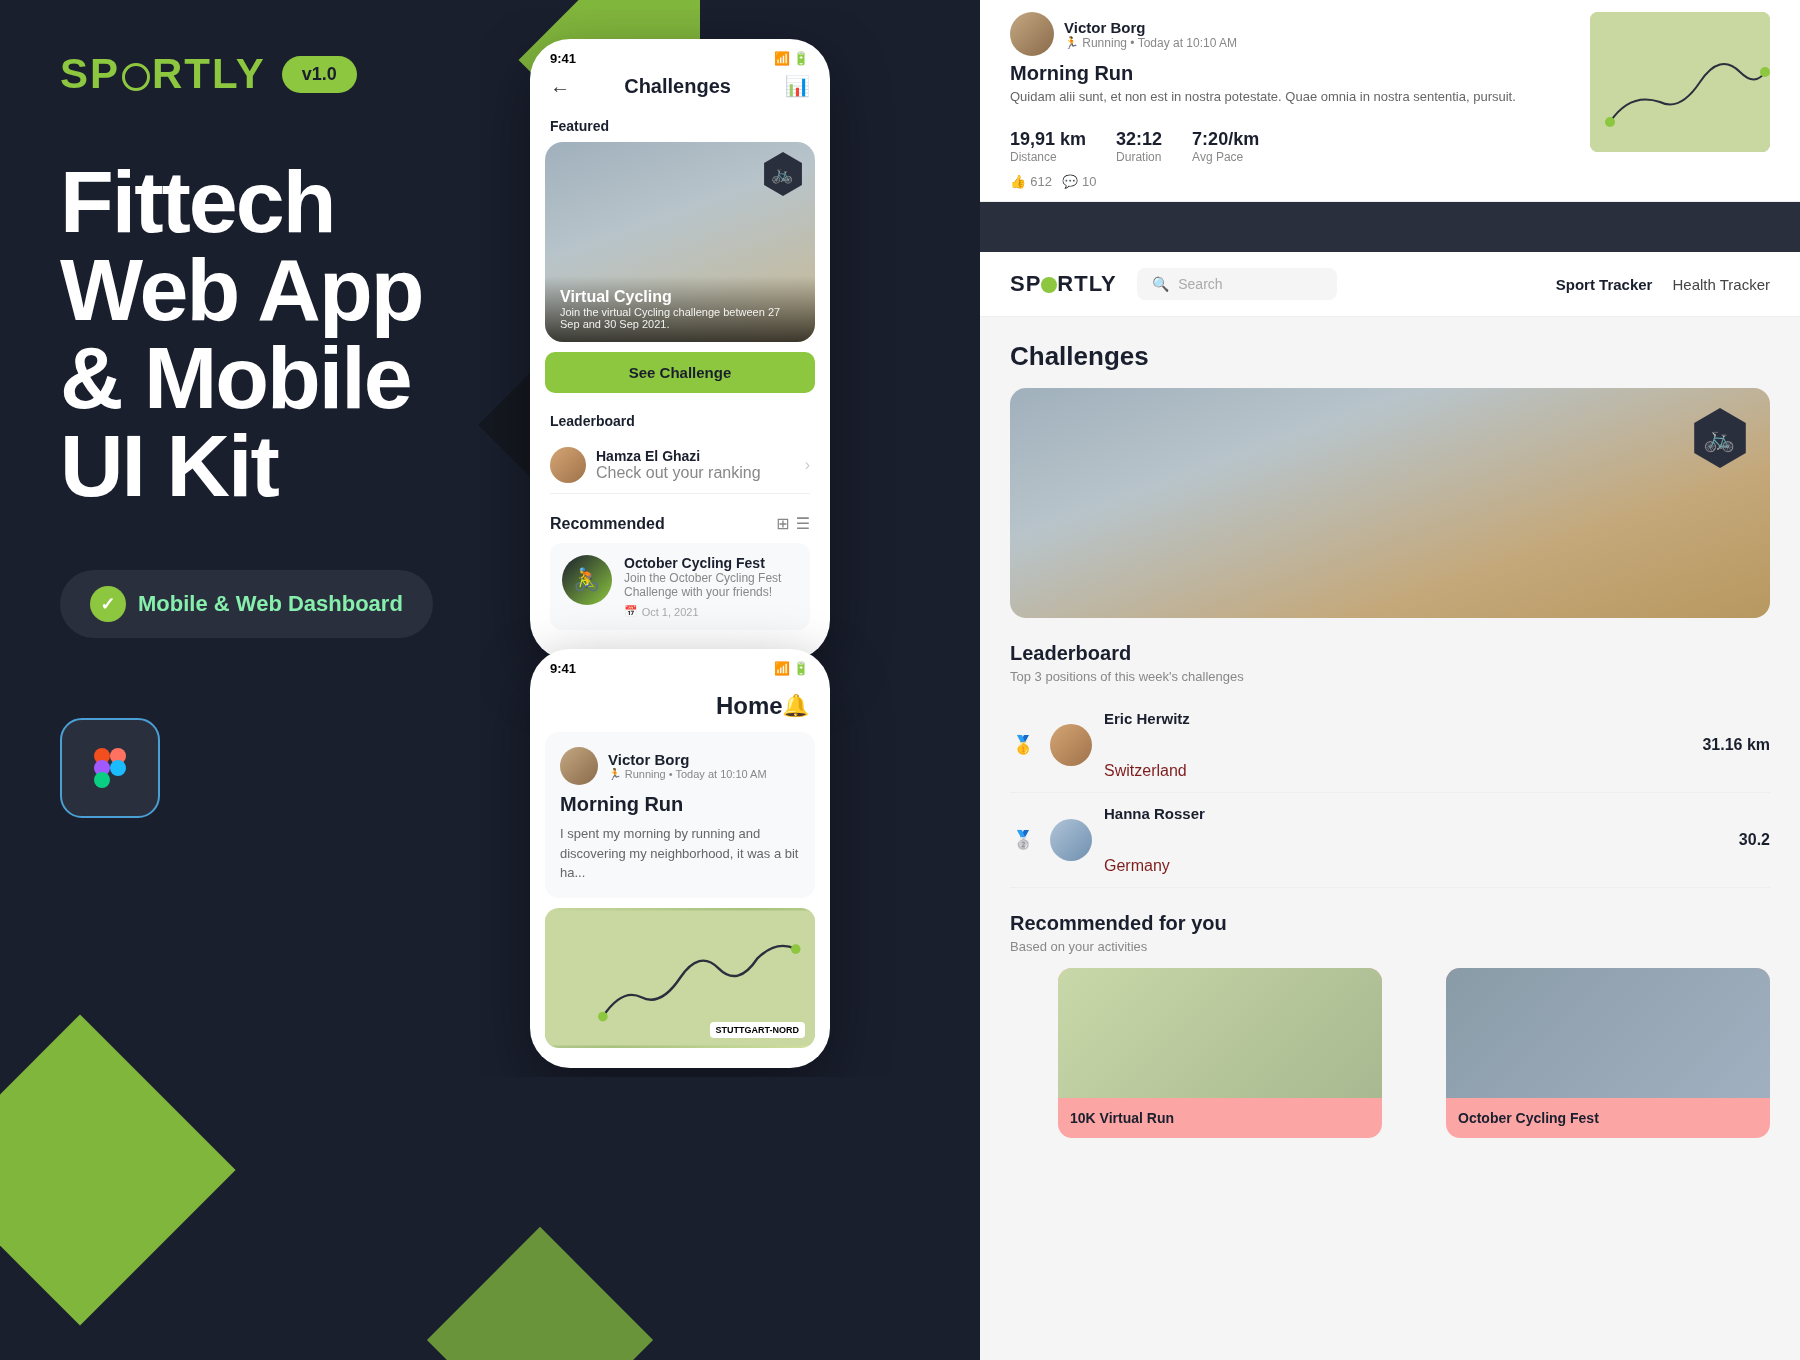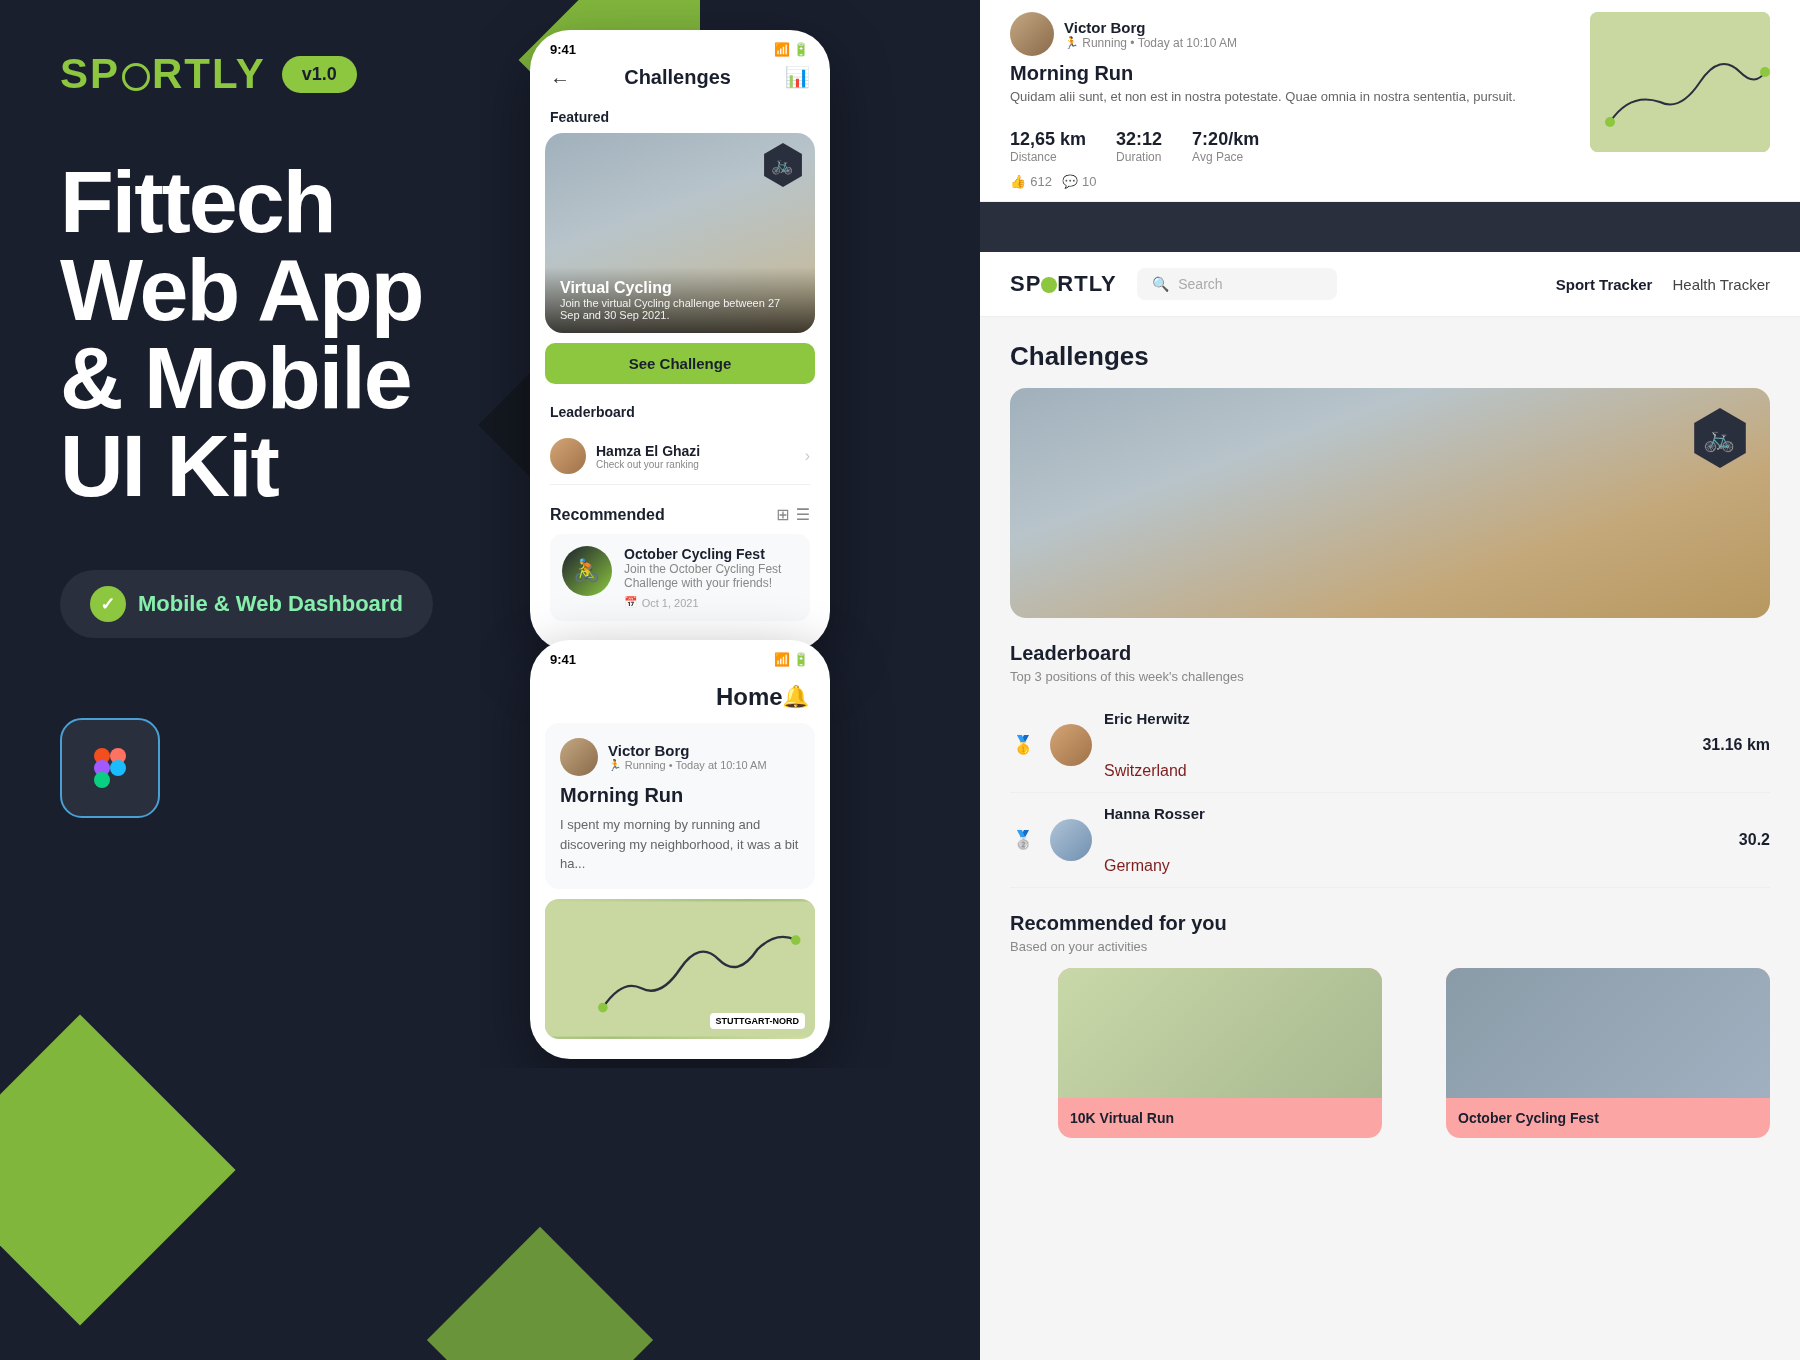--- a/index.html
+++ b/index.html
@@ -127,21 +127,21 @@
       background: #2a2f3e;
       border-radius: 22px;
       border: 2px solid #4a9fd4;
       display: flex; align-items: center; justify-content: center;
       font-size: 44px;
     }
 
     
     .center-panel {
       position: absolute;
-      left: 480px; top: 0;
+      left: 480px; top: 9px;
       width: 480px;
       height: 1068px;
       overflow: hidden;
     }
 
     
     .phone-1 {
       position: absolute;
       top: 30px;
       left: 50px;
@@ -259,21 +259,21 @@
       background: linear-gradient(135deg, #d4a574, #a0724a);
     }
 
     .leaderboard-name {
       font-size: 14px;
       font-weight: 600;
       color: #1a1f2e;
     }
 
     .leaderboard-sub {
-      font-size: 10px;
+      font-size: 16px;
       color: #888;
     }
 
     .recommended-section {
       padding: 10px 20px;
     }
 
     .recommended-header {
       display: flex;
       justify-content: space-between;
@@ -873,21 +873,21 @@
         <div class="strip-avatar"></div>
         <div>
           <div class="strip-name">Victor Borg</div>
           <div class="strip-meta">🏃 Running • Today at 10:10 AM</div>
         </div>
       </div>
       <div class="strip-activity-title">Morning Run</div>
       <div class="strip-activity-desc">Quidam alii sunt, et non est in nostra potestate. Quae omnia in nostra sententia, pursuit.</div>
       <div class="strip-stats">
         <div>
-          <div class="strip-stat-value">12,65 km</div>
+          <div class="strip-stat-value">19,91 km</div>
           <div class="strip-stat-label">Distance</div>
         </div>
         <div>
           <div class="strip-stat-value">32:12</div>
           <div class="strip-stat-label">Duration</div>
         </div>
         <div>
           <div class="strip-stat-value">7:20/km</div>
           <div class="strip-stat-label">Avg Pace</div>
         </div>

